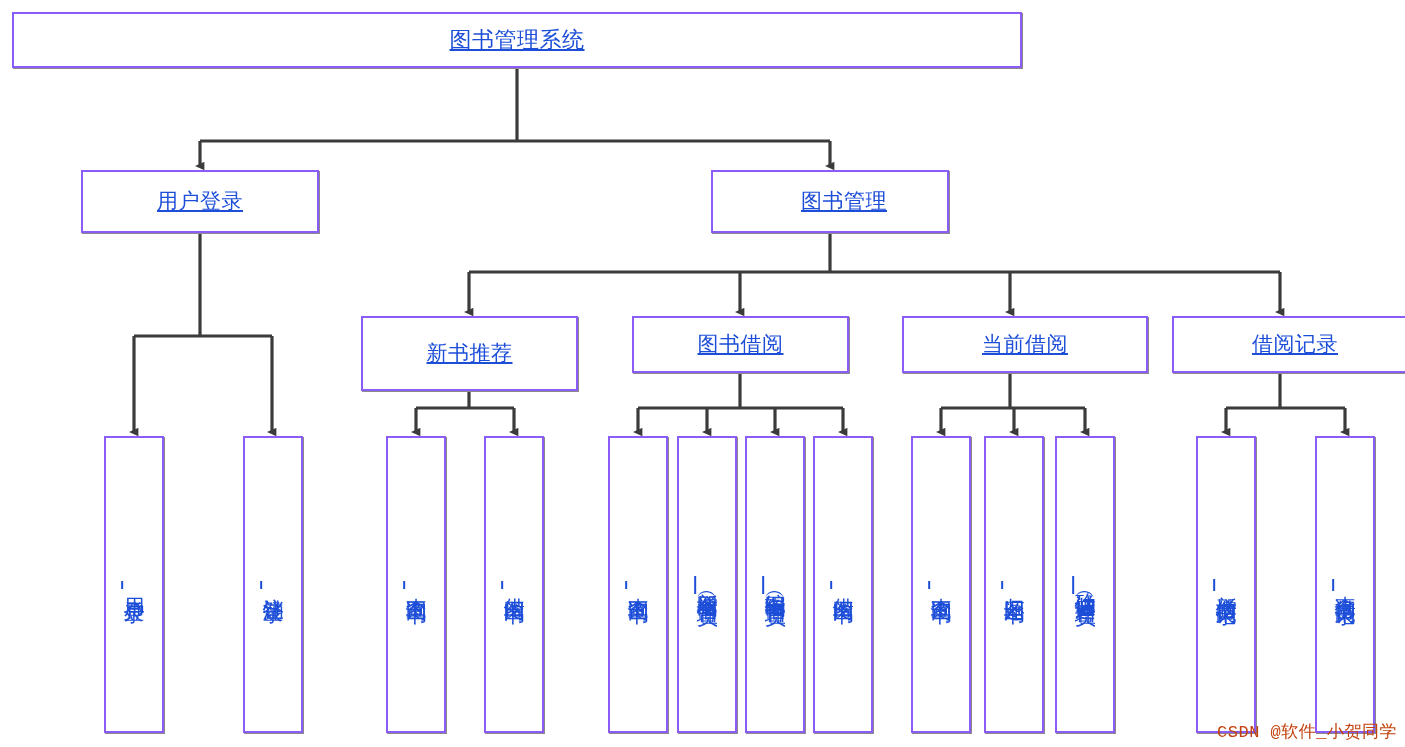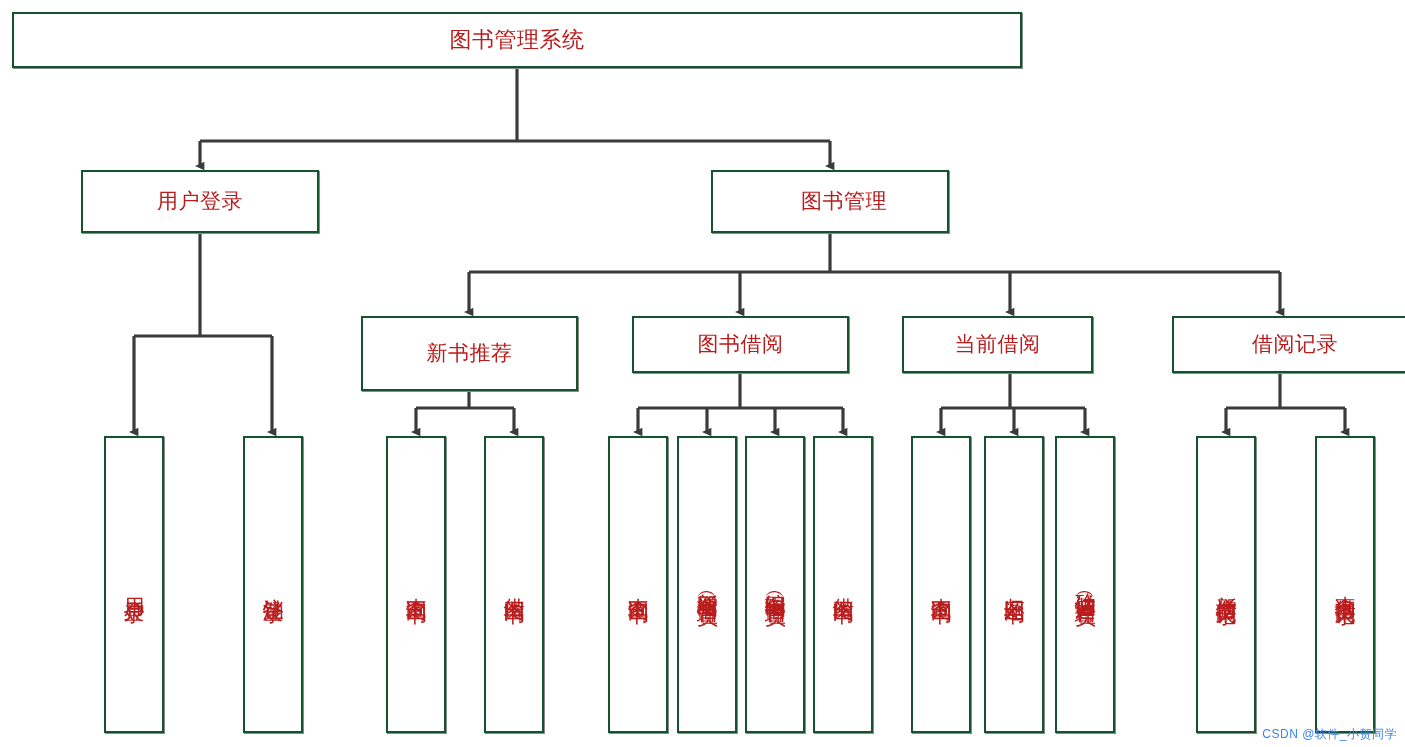--- a/index.html
+++ b/index.html
@@ -21,27 +21,28 @@
     position: absolute;
     left: 0;
     top: 0;
     width: 1405px;
     height: 747px;
     pointer-events: none;
   }
   .node {
     position: absolute;
     box-sizing: border-box;
-    border: 2px solid #14532d;
+    border: 2px solid #8b5cf6;
     background: #ffffff;
     display: flex;
     align-items: center;
     justify-content: center;
-    color: #b91c1c;
+    color: #1d4ed8;
     box-shadow: 1px 1px 0 #8a8a8a;
+    text-decoration: underline;
   }
   .node .label {
     font-size: 21px;
     line-height: 1.15;
     letter-spacing: 0.5px;
     white-space: nowrap;
   }
   .node.leaf {
     align-items: center;
     justify-content: center;
@@ -56,24 +57,25 @@
     letter-spacing: 2px;
     white-space: normal;
     max-height: 100%;
     text-align: center;
   }
   .node.root .label { font-size: 22px; }
   .watermark {
     position: absolute;
     right: 8px;
     bottom: 4px;
-    font-size: 12px;
-    color: #3b82f6;
+    font-size: 17px;
+    color: #c2410c;
     white-space: nowrap;
     letter-spacing: 0.5px;
+    font-family: Liberation Mono, monospace;
   }
 </style>
 </head>
 <body>
 
 <div id="canvas">
 
   <svg id="edges" viewBox="0 0 1405 747" xmlns="http://www.w3.org/2000/svg">
     <defs>
       <marker id="arrow" markerWidth="10" markerHeight="10" refX="4.2" refY="5" orient="auto" markerUnits="userSpaceOnUse">
@@ -136,21 +138,21 @@
   <div class="node" style="left:711px; top:170px; width:238px; height:63px;padding-left:28px;">
     <span class="label">图书管理</span>
   </div>
 
   <div class="node" style="left:361px; top:316px; width:217px; height:75px;">
     <span class="label">新书推荐</span>
   </div>
   <div class="node" style="left:632px; top:316px; width:217px; height:57px;">
     <span class="label">图书借阅</span>
   </div>
-  <div class="node" style="left:902px; top:316px; width:191px; height:57px;">
+  <div class="node" style="left:902px; top:316px; width:246px; height:57px;">
     <span class="label">当前借阅</span>
   </div>
   <div class="node" style="left:1172px; top:316px; width:246px; height:57px;">
     <span class="label">借阅记录</span>
   </div>
 
   <div class="node leaf" style="left:104px; top:436px; width:60px; height:297px;">
     <span class="label">用户登录</span>
   </div>
   <div class="node leaf" style="left:243px; top:436px; width:60px; height:297px;">

